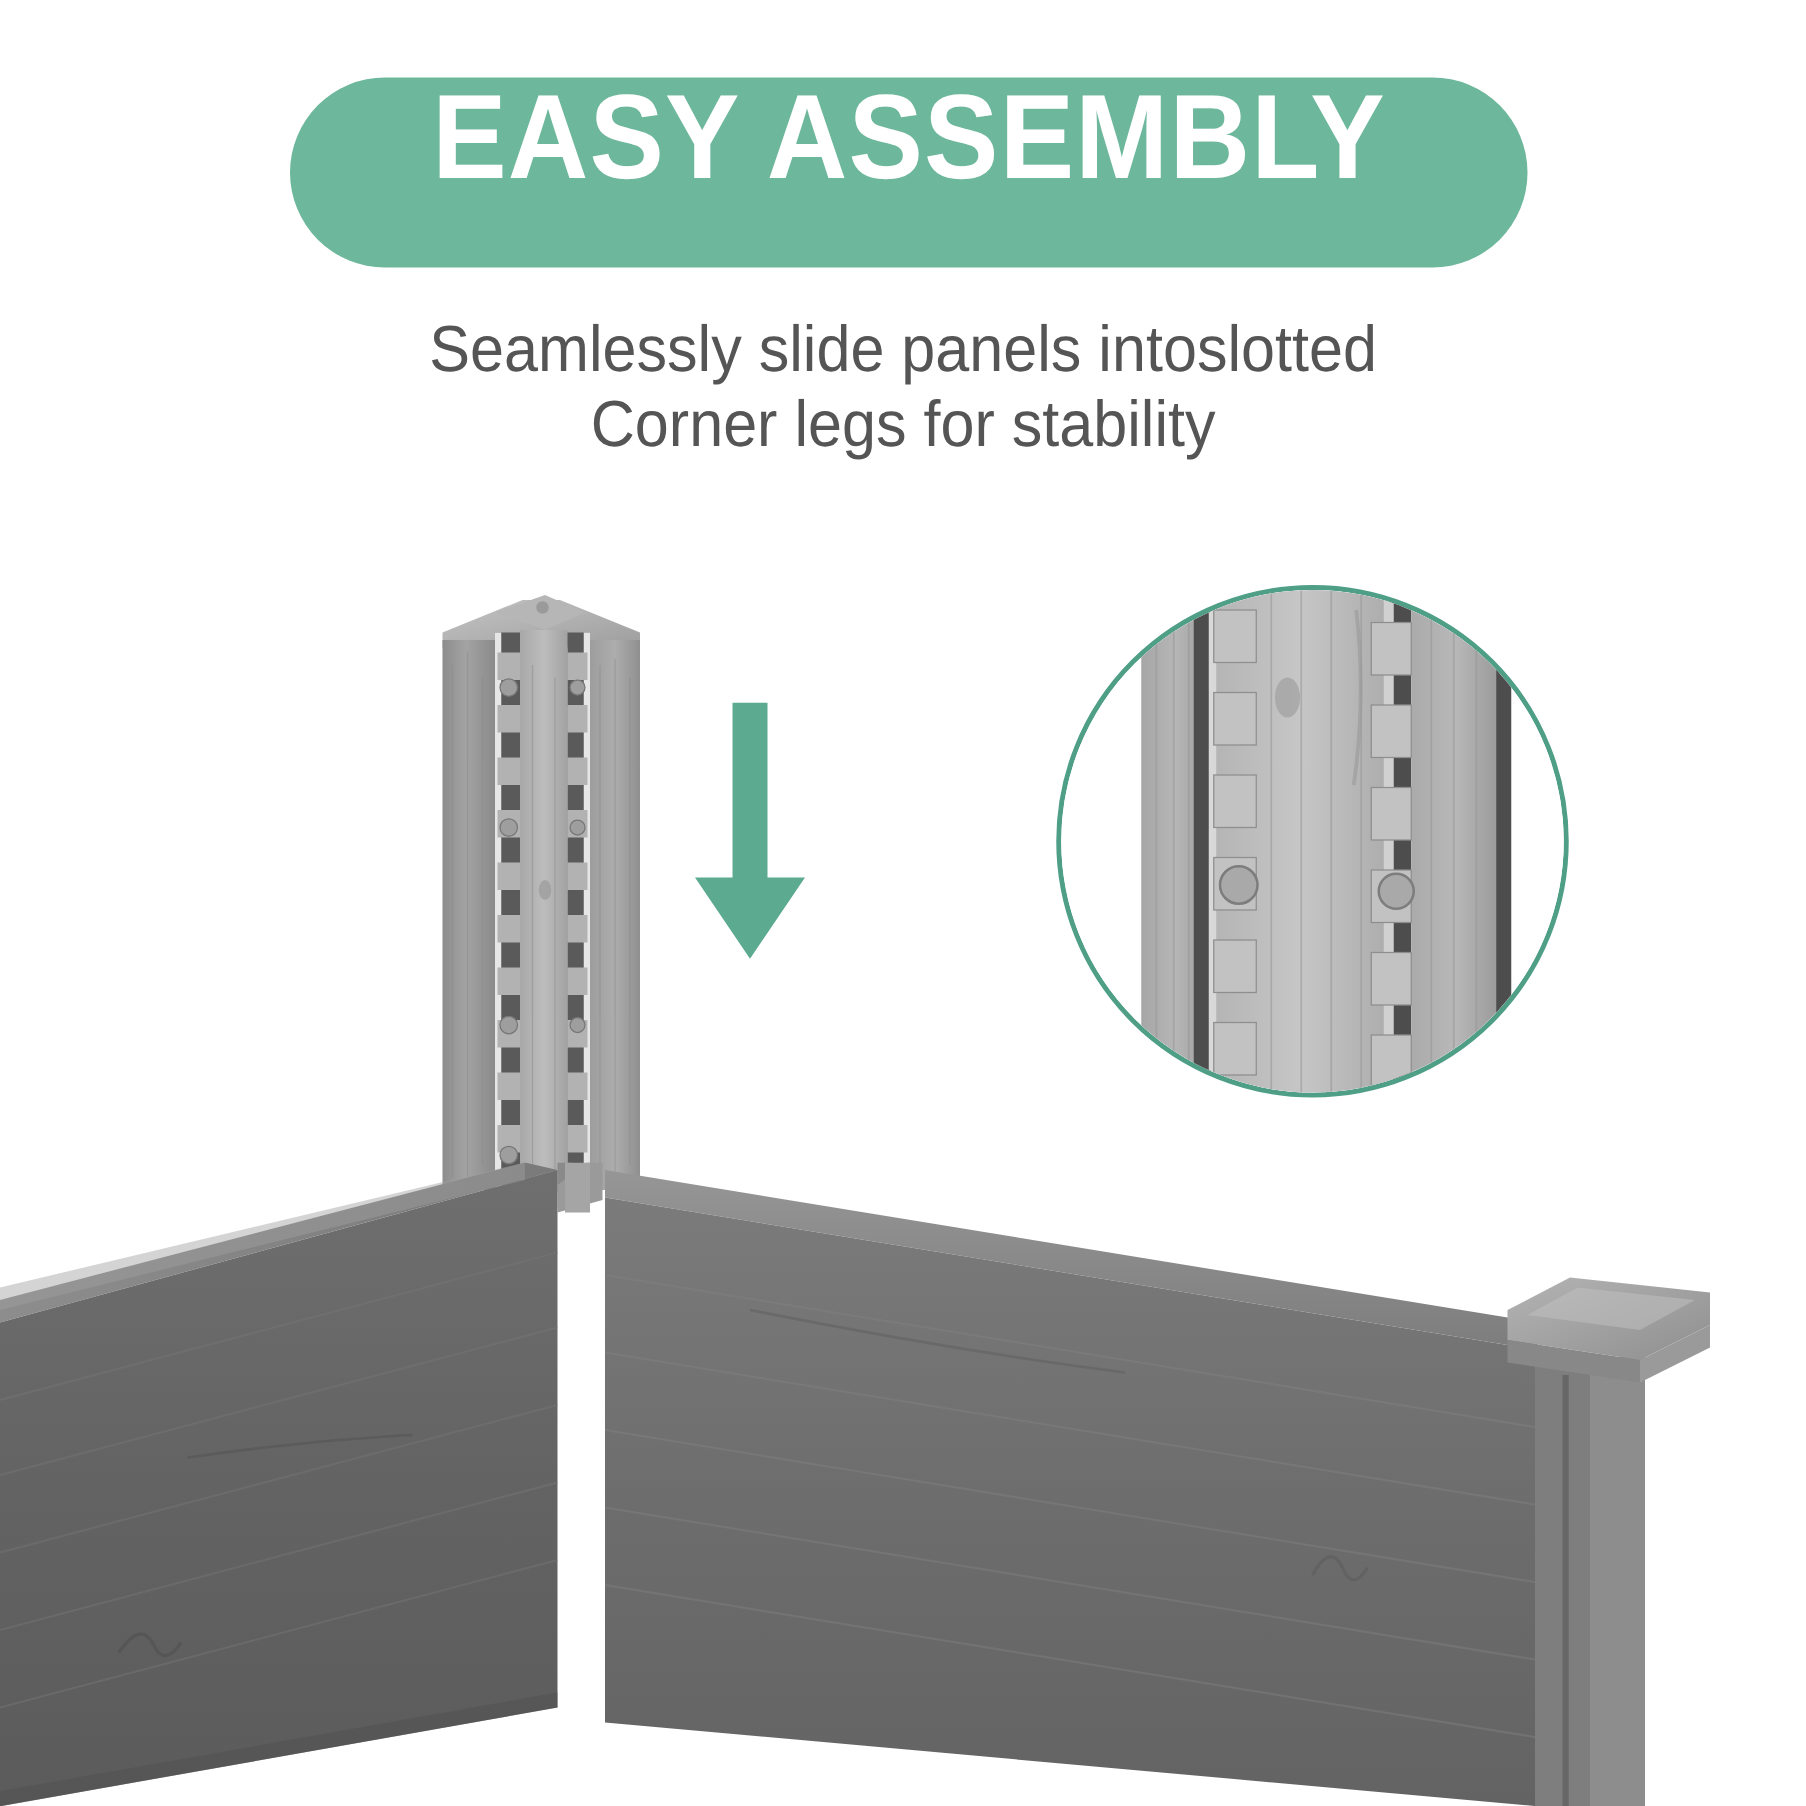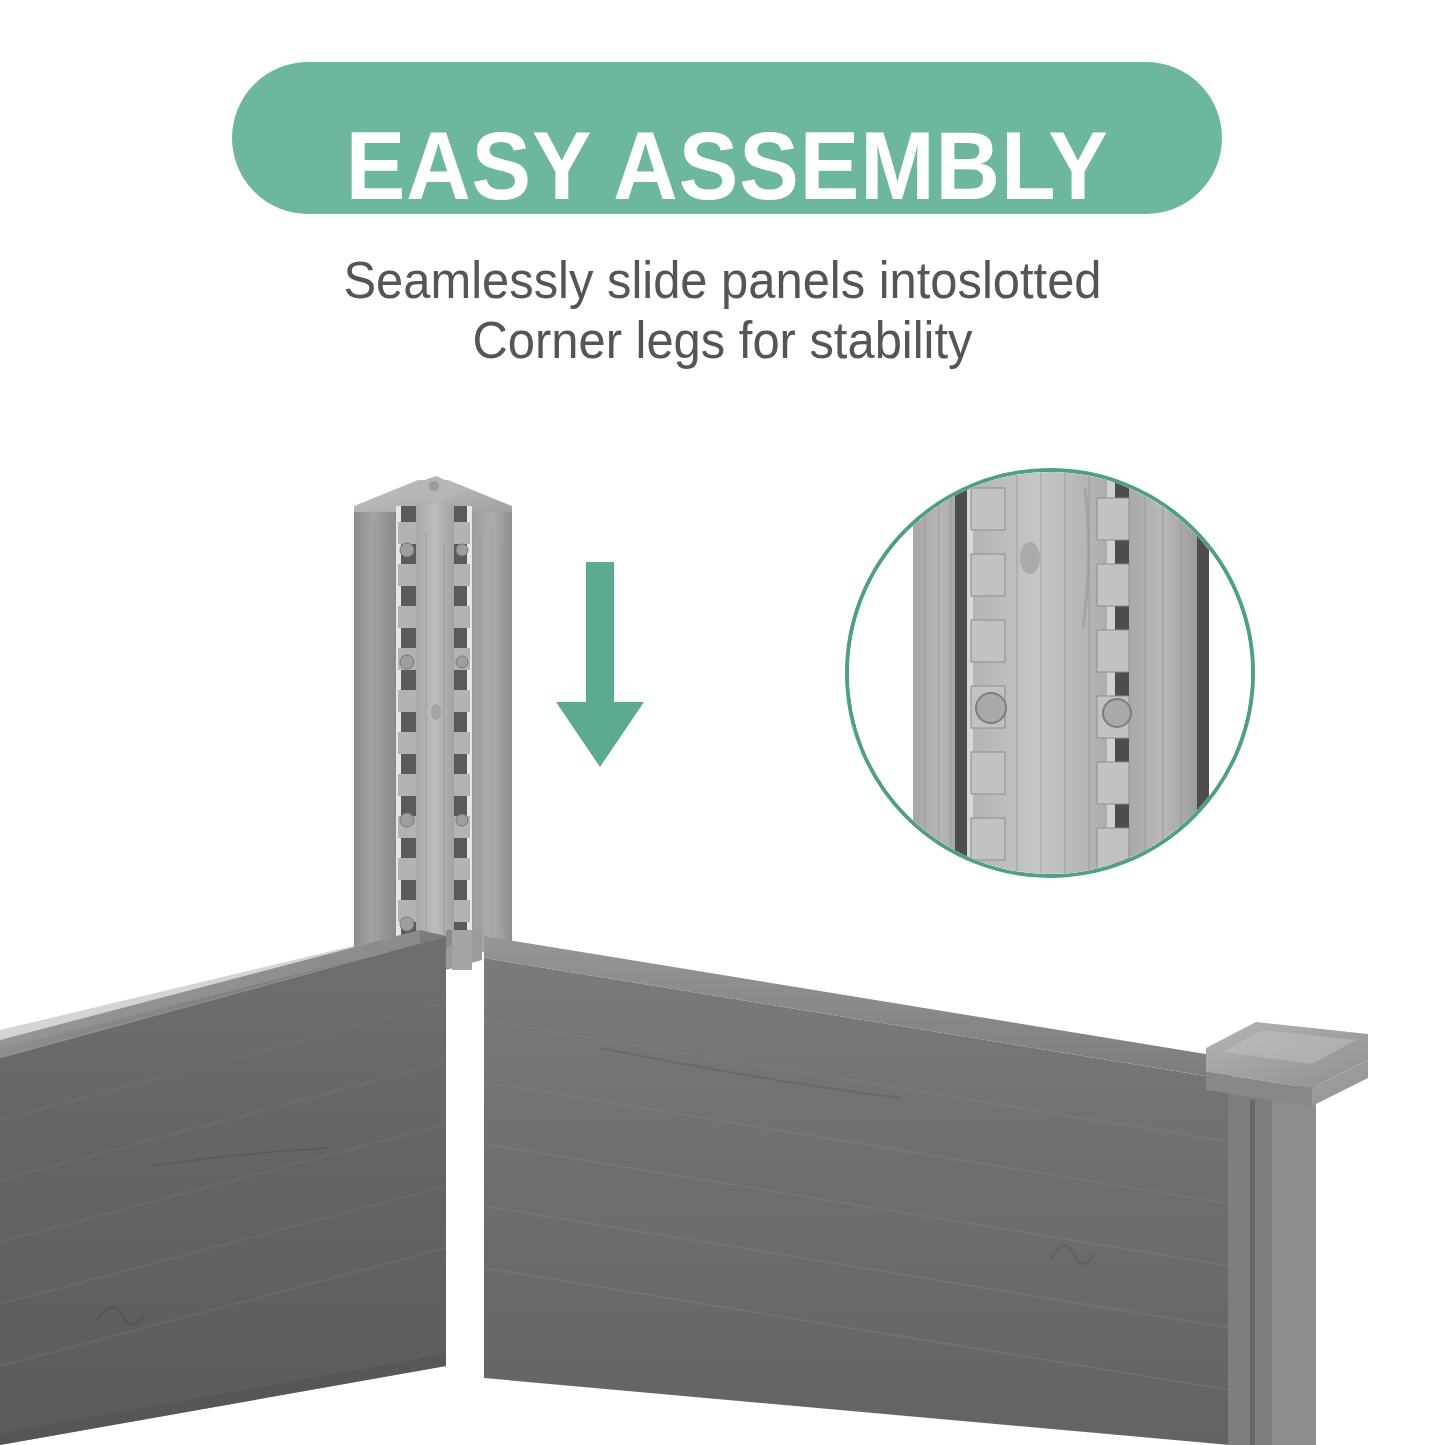--- a/index.html
+++ b/index.html
@@ -9,21 +9,21 @@
     font-family:"Liberation Sans", sans-serif;
     overflow:hidden;
     position:relative;
   }
   .stage{position:absolute;inset:0;width:1445px;height:1445px;overflow:hidden;background:#fff;}
 
   
   .banner{
     position:absolute;left:232px;top:62px;width:990px;height:152px;
     background:#6db79c;border-radius:76px;
-    display:flex;align-items:flex-end;justify-content:center;
+    display:flex;align-items:flex-start;justify-content:center;
   }
   .banner-text{
     color:#ffffff;
     font-size:96px;
     font-weight:700;
     letter-spacing:1px;
     line-height:1;
     font-family:"Liberation Sans", sans-serif;
     transform:scaleX(0.93);
     white-space:nowrap;

